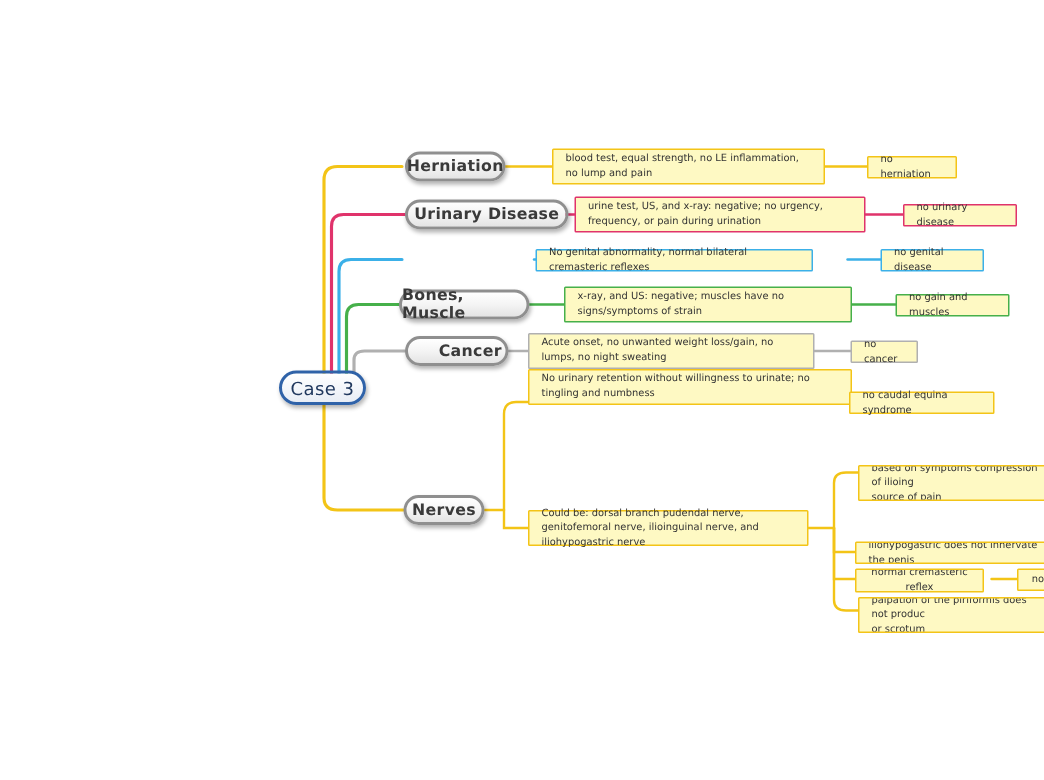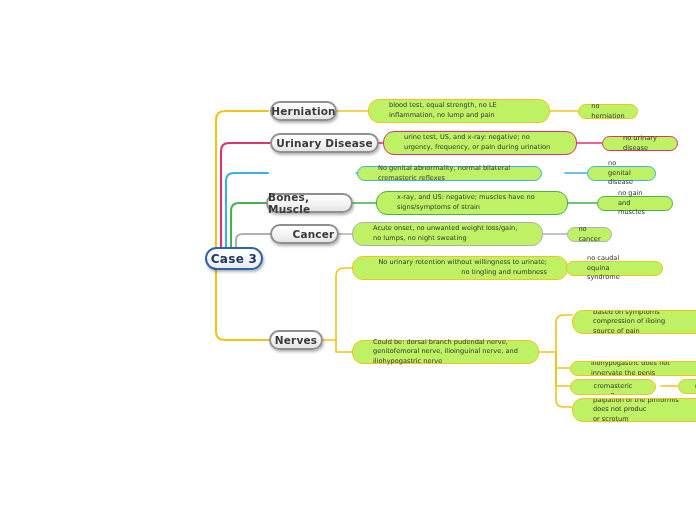--- a/index.html
+++ b/index.html
@@ -22,50 +22,49 @@
     display: flex; align-items: center;
     white-space: pre-wrap;
   }
 
   
   .root {
     border: 2px solid #2f62a8;
     border-radius: 14px;
     background: linear-gradient(180deg,#ffffff 0%,#f2f5fa 55%,#e8edf5 100%);
     color: #20385e;
-    font-weight: bold;
+    font-weight: normal;
     font-size: 12px;
     justify-content: center;
     box-shadow: 1px 2px 3px rgba(0,0,0,.30);
     letter-spacing: .3px;
-    margin-left: 19px;
   }
 
   
   .topic {
     border: 2px solid #8f8f8f;
     border-radius: 13px;
     background: linear-gradient(180deg,#ffffff 0%,#f4f4f4 50%,#e4e4e4 100%);
     color: #3a3a3a;
     font-weight: bold;
     font-size: 10.5px;
     justify-content: center;
     box-shadow: 1px 2px 3px rgba(0,0,0,.30);
     letter-spacing: .2px;
   }
 
   
   .leaf {
     border: 1.4px solid #cccccc;
-    border-radius: 11px;
-    background: #bef264;
+    border-radius: 1px;
+    background: #fef9c3;
     color: #333333;
     font-size: 6.6px;
     line-height: 1.45;
-    padding: 3px 20px;
+    padding: 3px 8px;
   }
   .leaf.center { justify-content: center; }
 
   
   .c-yellow  { border-color: #f3c417; }
   .c-crimson { border-color: #e0336b; }
   .c-blue    { border-color: #3bb0e8; }
   .c-green   { border-color: #46b04a; }
   .c-gray    { border-color: #b0b0b0; }
 
@@ -165,21 +164,21 @@
     <span>Acute onset, no unwanted weight loss/gain, no lumps, no night sweating</span>
   </div>
   <div class="node leaf c-gray center" style="left:567px; top:227px; width:45px; height:15px;">
     <span>no cancer</span>
   </div>
 
   <div class="node topic" style="left:269px; top:330px; width:54px; height:20px;">
     <span>Nerves</span>
   </div>
 
-  <div class="node leaf c-yellow" style="left:352px; top:256px; width:216px; height:24px;text-align:right;">
+  <div class="node leaf c-yellow" style="left:352px; top:246px; width:216px; height:24px;">
     <span>No urinary retention without willingness to urinate; no tingling and numbness</span>
   </div>
   <div class="node leaf c-yellow center" style="left:566px; top:261px; width:97px; height:15px;">
     <span>no caudal equina syndrome</span>
   </div>
 
   <div class="node leaf c-yellow" style="left:352px; top:340px; width:187px; height:24px;">
     <span>Could be: dorsal branch pudendal nerve, genitofemoral nerve, ilioinguinal nerve, and iliohypogastric nerve</span>
   </div>
 

